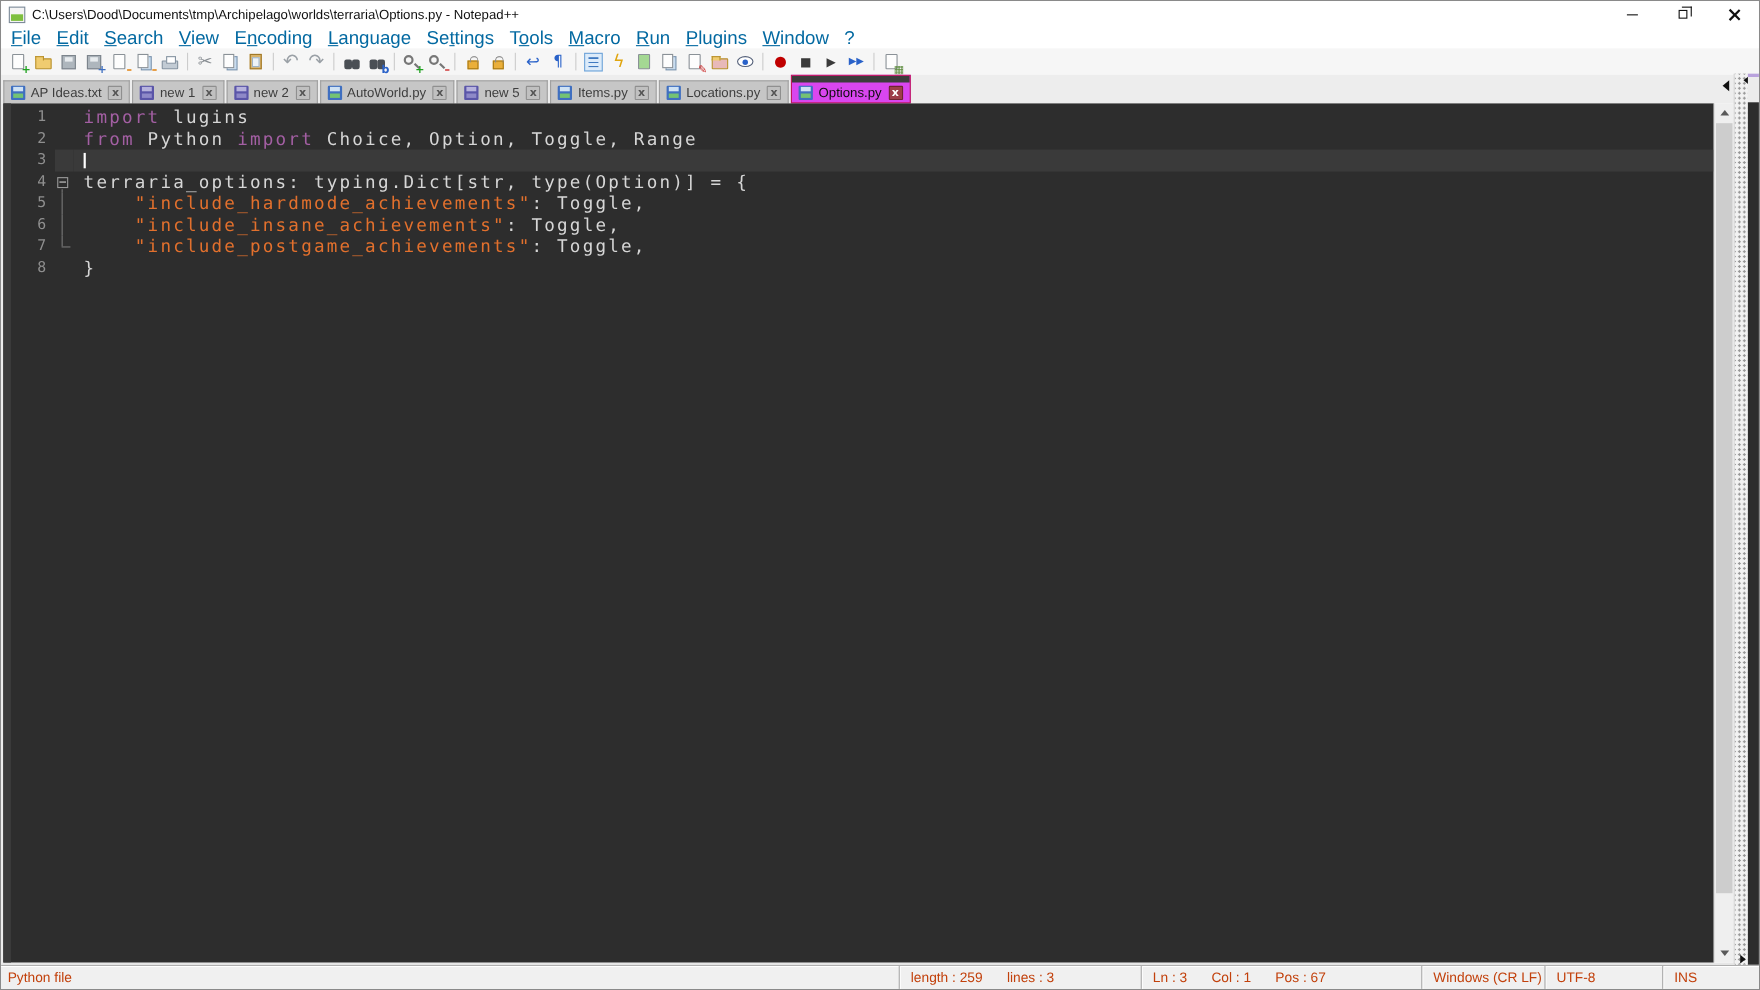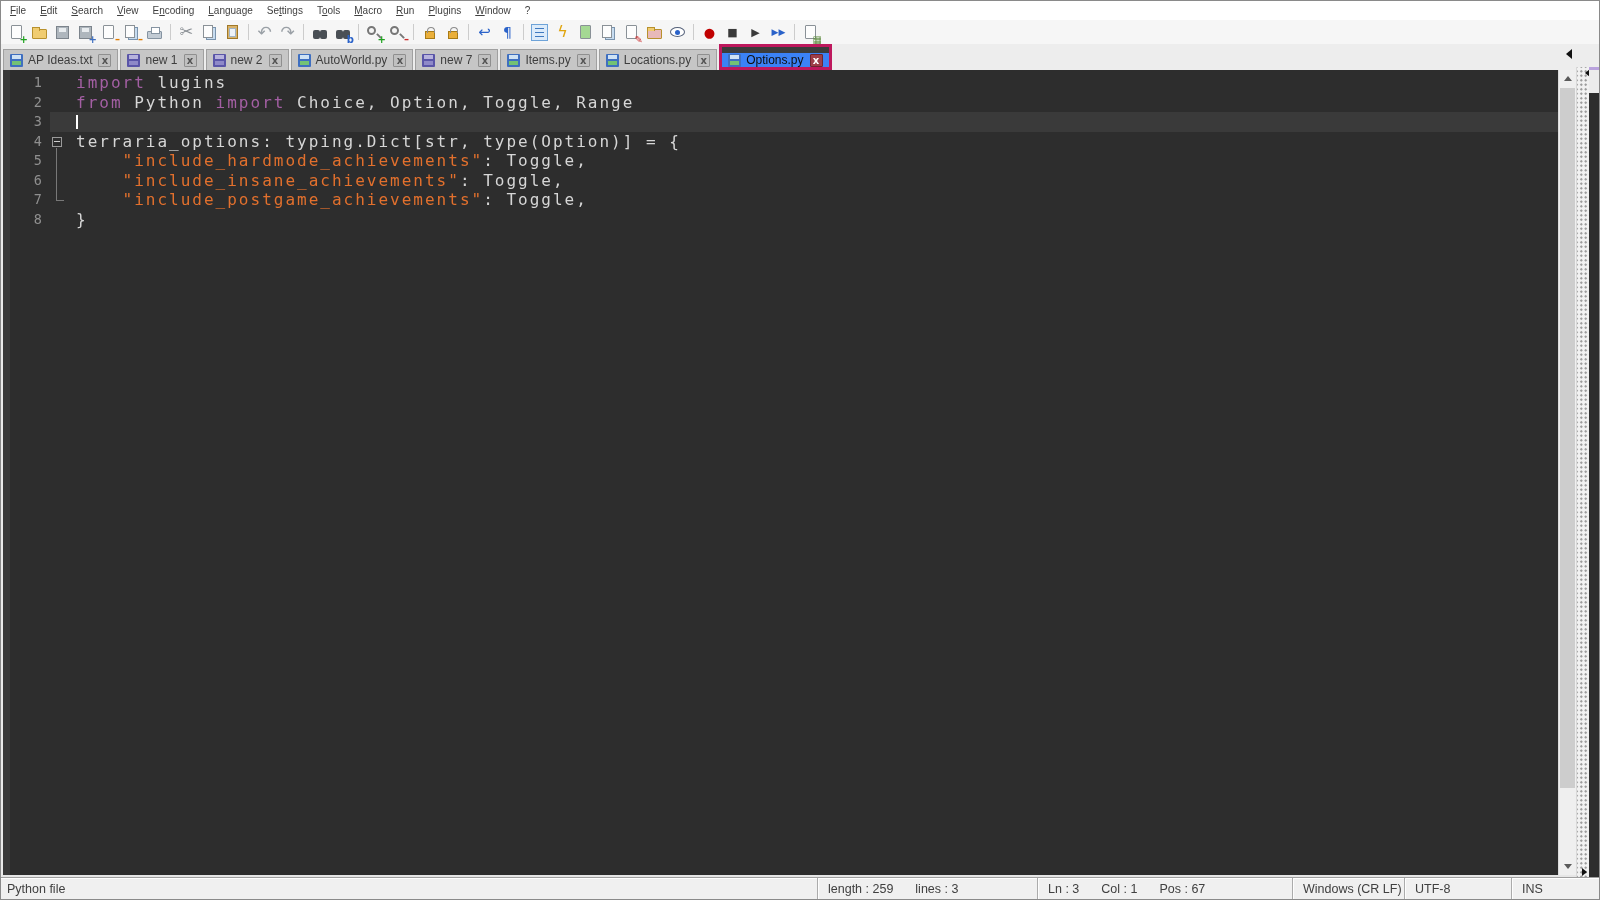--- a/index.html
+++ b/index.html
@@ -16,21 +16,21 @@
   .wbtn { width:46px; height:24px; display:flex; align-items:center; justify-content:center; flex:none; }
   .g-min { width:10px; height:1px; background:#111; }
   .g-restore { width:8px; height:8px; border:1px solid #111; position:relative; background:#fff; }
   .g-restore::before { content:""; position:absolute; left:2px; top:-4px; width:8px; height:8px; border:1px solid #111; border-left:none; border-bottom:none; }
   .g-close { position:relative; width:11px; height:11px; }
   .g-close::before,.g-close::after { content:""; position:absolute; left:5px; top:-1px; width:1.5px; height:13px; background:#111; }
   .g-close::before { transform:rotate(45deg); } .g-close::after { transform:rotate(-45deg); }
 
   
   .menubar { height:19px; background:#ffffff; display:flex; align-items:center; padding-left:2px; flex:none; }
-  .menu-item { font-size:10px; color:#404040; padding:1px 7px; cursor:default; }
+  .menu-item { font-size:17px; color:#0369a1; padding:1px 7px; cursor:default; }
   .menu-item u { text-decoration:underline; }
 
   
   .toolbar { height:24px; background:#f6f6f6; display:flex; align-items:center; padding-left:4px; flex:none; }
   .tbi { width:21px; height:21px; position:relative; display:flex; align-items:center; justify-content:center; margin:0 1px; flex:none; }
   .tsep { width:1px; height:16px; background:#cccccc; margin:0 4px; flex:none; }
   .badge { position:absolute; right:-1px; bottom:-2px; font:bold 10px "DejaVu Sans", sans-serif; line-height:10px; }
   .gl { font-family:"DejaVu Sans", sans-serif; line-height:1; }
   .k-pg { width:11px; height:14px; background:#fdfdfd; border:1px solid #8a9197; border-radius:1px; }
   .k-pg2 { width:10px; height:13px; background:#fdfdfd; border:1px solid #8a9197; box-shadow:3px 2px 0 -1px #c7dcf0, 3px 2px 0 0 #7a93ad; margin:-2px 2px 0 -2px; }
@@ -50,21 +50,21 @@
   .k-lock { width:10px; height:8px; background:#eaaf3a; border:1px solid #a87b16; position:relative; margin-top:5px; }
   .k-lock::before { content:""; position:absolute; left:1px; top:-5px; width:6px; height:5px; border:1.5px solid #8c8c8c; border-bottom:none; border-radius:4px 4px 0 0; }
   .k-ig { width:17px; height:17px; background:#dcebfa; border:1px solid #6ea3d8; position:relative; }
   .k-ig::before { content:""; position:absolute; left:3px; right:3px; top:3px; bottom:3px; background:repeating-linear-gradient(to bottom,#3f79c0 0 1.5px,transparent 1.5px 4px); }
   .k-eye { width:15px; height:10px; background:#fff; border:1px solid #55617a; border-radius:50%; position:relative; }
   .k-eye::before { content:""; position:absolute; left:4px; top:2px; width:5px; height:5px; background:#2a62c9; border-radius:50%; }
 
   
   .tabbar { height:26px; background:#ededed; display:flex; align-items:flex-end; padding-left:2px; flex:none; position:relative; }
   .tab { height:21px; background:#c6c6c6; border:1px solid #a0a0a0; border-bottom:none; display:flex; align-items:center; padding:0 6px; margin-right:2px; cursor:default; }
-  .tab.active { height:26px; background:#3b82f6; border:3px solid #be185d; box-shadow:inset 0 6px 0 #3c3c3c; padding-top:6px; }
+  .tab.active { height:26px; background:#d946ef; border:1px solid #be185d; box-shadow:inset 0 6px 0 #3c3c3c; padding-top:6px; }
   .fd { width:13px; height:13px; border-radius:1px; position:relative; margin-right:5px; flex:none; }
   .fd-saved { background:#3f6fc0; }
   .fd-saved::before { content:""; position:absolute; left:2px; right:2px; top:1px; height:4px; background:#cfe2f4; }
   .fd-saved::after { content:""; position:absolute; left:2px; right:2px; bottom:2px; height:4px; background:#74c274; }
   .fd-unsaved { background:#5a55a8; }
   .fd-unsaved::before { content:""; position:absolute; left:2px; right:2px; top:1px; height:4px; background:#b7b3dd; }
   .fd-unsaved::after { content:""; position:absolute; left:2px; right:2px; bottom:2px; height:4px; background:#8e89c8; }
   .tlabel { font-size:12px; color:#3e3e3e; white-space:nowrap; }
   .tab.active .tlabel { color:#0e0e0e; }
   .tx { width:13px; height:13px; margin-left:6px; background:#c0c0c0; border:1px solid #8f8f8f; color:#555; font:bold 10px/11px "DejaVu Sans", sans-serif; text-align:center; border-radius:1px; flex:none; }
@@ -104,29 +104,43 @@
               background-image:radial-gradient(#969696 1px, transparent 1.3px); background-size:4.5px 4.5px; background-position:2px 2px; }
   .split-top { position:absolute; right:-1px; top:2px; width:0; height:0; border:4px solid transparent; border-right:5px solid #111; border-left:none; }
   .split-bottom { position:absolute; right:2px; bottom:1px; width:0; height:0; border:4px solid transparent; border-left:5px solid #111; border-right:none; }
   .sliver { position:absolute; right:0; top:0; bottom:0; width:10px; display:flex; flex-direction:column; }
   .sliver-tab { height:26px; background:#ececec; border-top:3px solid #b9a2dd; overflow:hidden; padding-top:4px; }
   .sliver-tab .fd { margin-left:2px; }
   .sliver-editor { flex:1; background:var(--ed-bg); }
   .rail-holder { position:absolute; right:0; top:66px; bottom:22px; width:23px; z-index:5; }
 
   
-  .statusbar { height:22px; background:#f0f0f0; border-top:1px solid #9f9f9f; box-shadow:inset 0 1px 0 #ffffff; display:flex; align-items:center; font-size:12.5px; color:#404040; flex:none; }
+  .statusbar { height:22px; background:#f0f0f0; border-top:1px solid #9f9f9f; box-shadow:inset 0 1px 0 #ffffff; display:flex; align-items:center; font-size:12.5px; color:#c2410c; flex:none; }
   .ss { height:100%; display:flex; align-items:center; border-left:1px solid #ababab; box-shadow:inset 1px 0 0 #fdfdfd; padding-left:10px; flex:none; gap:22px; white-space:nowrap; }
   .ss-doc { flex:1; border-left:none; box-shadow:none; padding-left:6px; }
 </style>
 </head>
 <body>
 
 <div class="app">
 
+  <div class="titlebar">
+    <span class="npp-icon"></span>
+    <span class="title-text">C:\Users\Dood\Documents\tmp\Archipelago\worlds\terraria\Options.py - Notepad++</span>
+    <span class="tb-spacer"></span>
+    <span class="wbtn">
+        <span class="g-min"></span>
+      </span>
+    <span class="wbtn">
+        <span class="g-restore"></span>
+      </span>
+    <span class="wbtn">
+        <span class="g-close"></span>
+      </span>
+  </div>
 
   <div class="menubar">
       <span class="menu-item"><u>F</u>ile</span>
       <span class="menu-item"><u>E</u>dit</span>
       <span class="menu-item"><u>S</u>earch</span>
       <span class="menu-item"><u>V</u>iew</span>
       <span class="menu-item">E<u>n</u>coding</span>
       <span class="menu-item"><u>L</u>anguage</span>
       <span class="menu-item">Se<u>t</u>tings</span>
       <span class="menu-item">T<u>o</u>ols</span>
@@ -270,21 +284,21 @@
         <span class="tlabel">new 2</span>
         <span class="tx">x</span>
       </div>
       <div class="tab">
         <span class="fd fd-saved"></span>
         <span class="tlabel">AutoWorld.py</span>
         <span class="tx">x</span>
       </div>
       <div class="tab">
         <span class="fd fd-unsaved"></span>
-        <span class="tlabel">new 7</span>
+        <span class="tlabel">new 5</span>
         <span class="tx">x</span>
       </div>
       <div class="tab">
         <span class="fd fd-saved"></span>
         <span class="tlabel">Items.py</span>
         <span class="tx">x</span>
       </div>
       <div class="tab">
         <span class="fd fd-saved"></span>
         <span class="tlabel">Locations.py</span>

